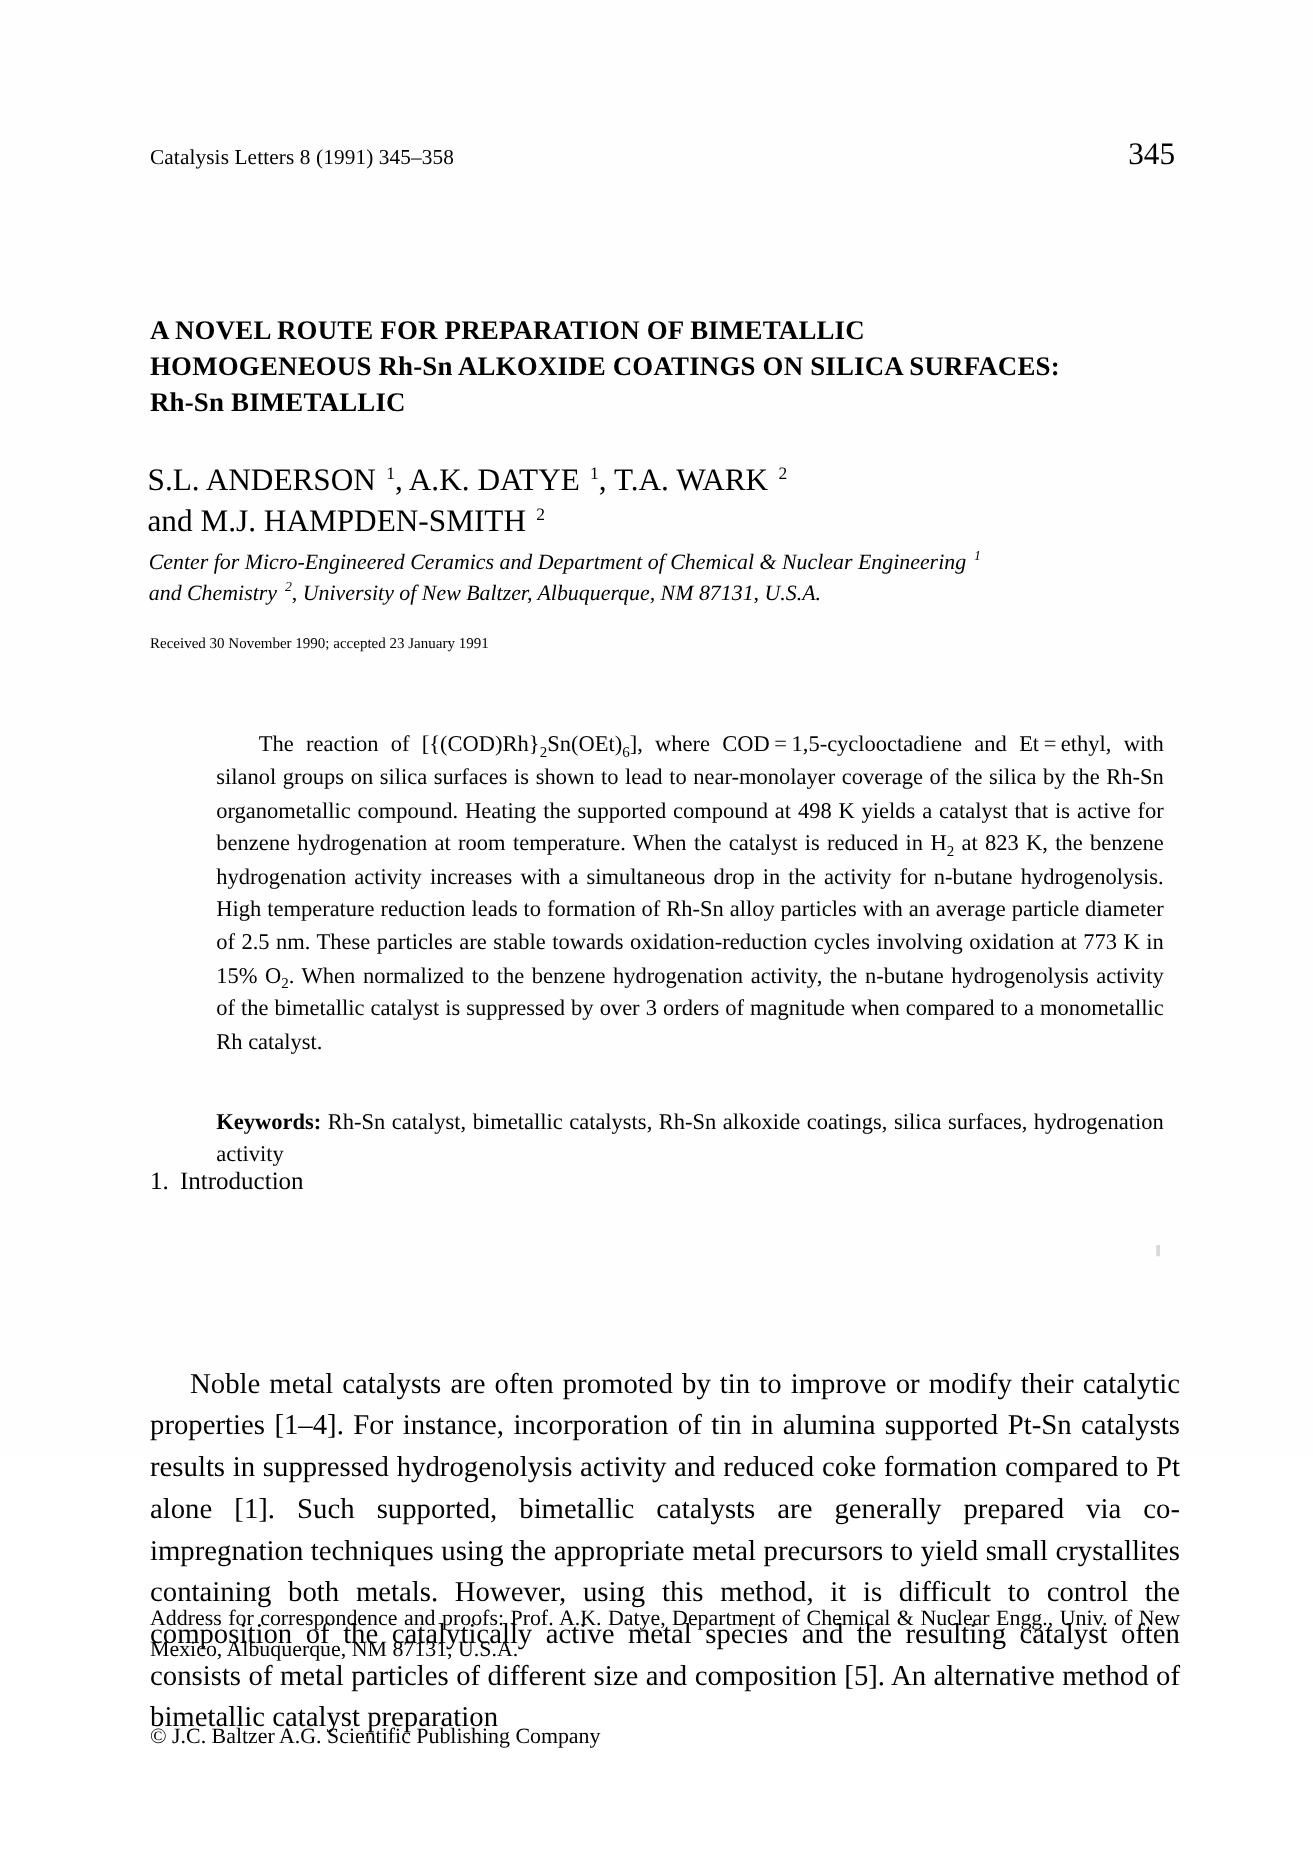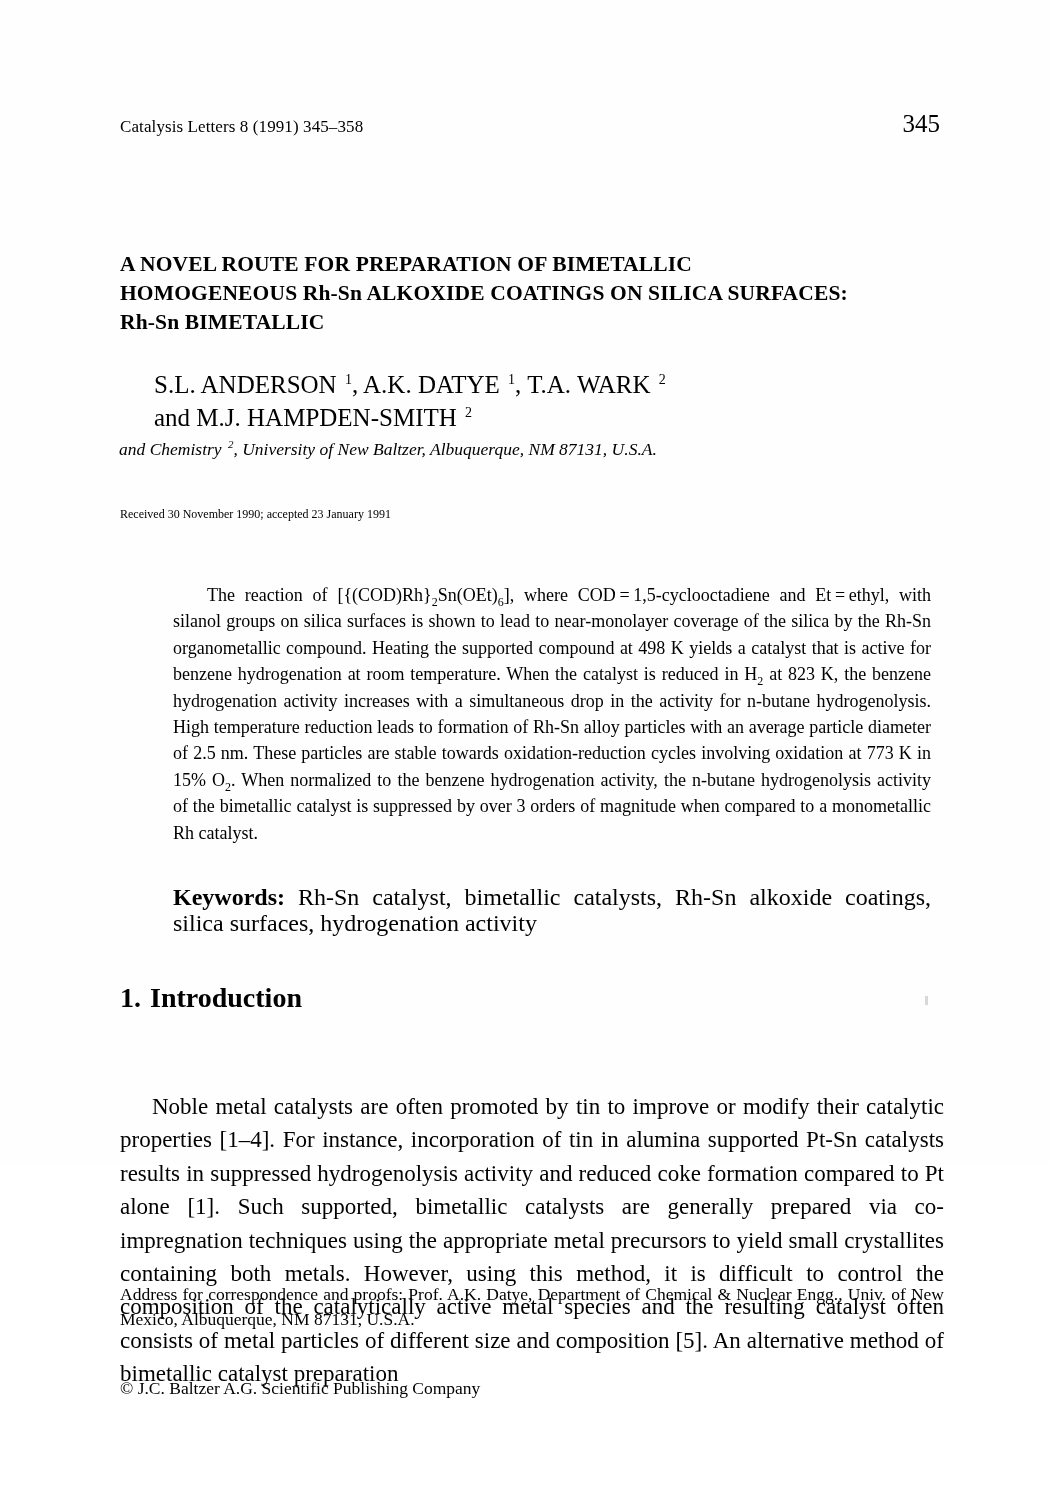--- a/index.html
+++ b/index.html
@@ -61,21 +61,20 @@
   .authors-block {
     position: absolute;
     left: 118px;
     top: 368px;
     width: 830px;
   }
   .author-line {
     font-size: 25px;
     line-height: 33px;
     white-space: nowrap;
-    margin-left: 36px;
   }
   .author-line sup {
     font-size: 14px;
     vertical-align: super;
     line-height: 0;
     margin-left: 2px;
   }
 
   
   .affil-block {
@@ -119,36 +118,36 @@
     text-indent: 34px;
     margin: 0;
     hyphens: none;
   }
   .abstract-p sub {
     font-size: 12px;
     vertical-align: sub;
     line-height: 0;
   }
   .keywords-p {
-    font-size: 24px;
+    font-size: 18px;
     line-height: 26.4px;
     text-align: justify;
     margin: 38px 0 0 0;
   }
   .keywords-p .kw-label {
     font-weight: bold;
   }
 
   
   .section-heading {
     position: absolute;
     left: 120px;
-    top: 982px;
-    font-weight: bold;
-    font-size: 28px;
+    top: 934px;
+    font-weight: normal;
+    font-size: 20px;
   }
   .section-heading .secnum {
     margin-right: 9px;
   }
 
   
   .body-block {
     position: absolute;
     left: 120px;
     top: 1090px;
@@ -208,20 +207,21 @@
     <div class="title-line">HOMOGENEOUS Rh-Sn ALKOXIDE COATINGS ON SILICA SURFACES:</div>
     <div class="title-line">Rh-Sn BIMETALLIC</div>
   </div>
 
   <div class="authors-block">
     <div class="author-line"><span>S.L. ANDERSON </span><sup>1</sup><span>, A.K. DATYE </span><sup>1</sup><span>, T.A. WARK </span><sup>2</sup></div>
     <div class="author-line"><span>and M.J. HAMPDEN-SMITH </span><sup>2</sup></div>
   </div>
 
   <div class="affil-block">
+    <div class="affil-line"><span>Center for Micro-Engineered Ceramics and Department of Chemical &amp; Nuclear Engineering </span><sup>1</sup></div>
     <div class="affil-line"><span>and Chemistry </span><sup>2</sup><span>, University of New Baltzer, Albuquerque, NM 87131, U.S.A.</span></div>
   </div>
 
   <div class="received">Received 30 November 1990; accepted 23 January 1991</div>
 
   <div class="abstract-block">
     <p class="abstract-p"><span>The reaction of [{(COD)Rh}</span><sub>2</sub><span>Sn(OEt)</span><sub>6</sub><span>], where COD = 1,5-cyclooctadiene and Et = ethyl, with silanol groups on silica surfaces is shown to lead to near-monolayer coverage of the silica by the Rh-Sn organometallic compound. Heating the supported compound at 498 K yields a catalyst that is active for benzene hydrogenation at room temperature. When the catalyst is reduced in H</span><sub>2</sub><span> at 823 K, the benzene hydrogenation activity increases with a simultaneous drop in the activity for n-butane hydrogenolysis. High temperature reduction leads to formation of Rh-Sn alloy particles with an average particle diameter of 2.5 nm. These particles are stable towards oxidation-reduction cycles involving oxidation at 773 K in 15% O</span><sub>2</sub><span>. When normalized to the benzene hydrogenation activity, the n-butane hydrogenolysis activity of the bimetallic catalyst is suppressed by over 3 orders of magnitude when compared to a monometallic Rh catalyst.</span></p>
 
     <p class="keywords-p"><span class="kw-label">Keywords:</span><span> Rh-Sn catalyst, bimetallic catalysts, Rh-Sn alkoxide coatings, silica surfaces, hydrogenation activity</span></p>
   </div>

